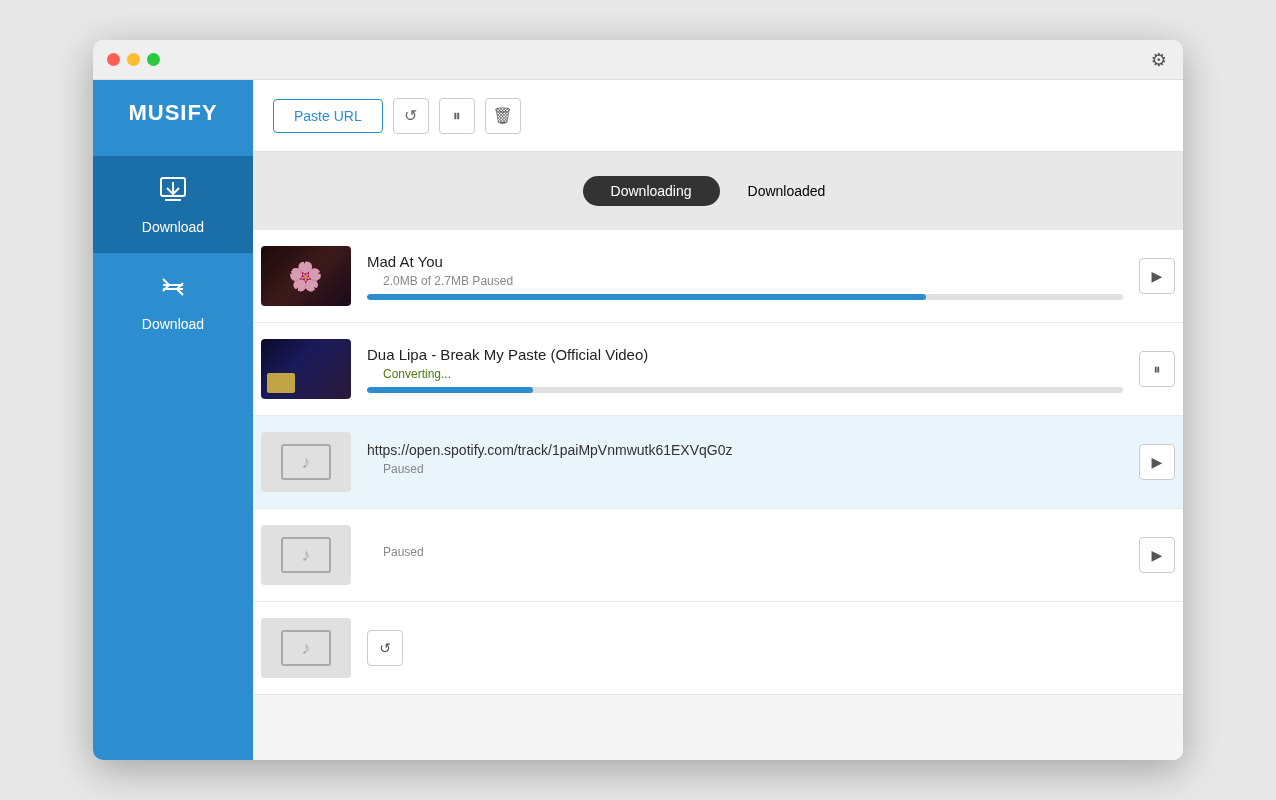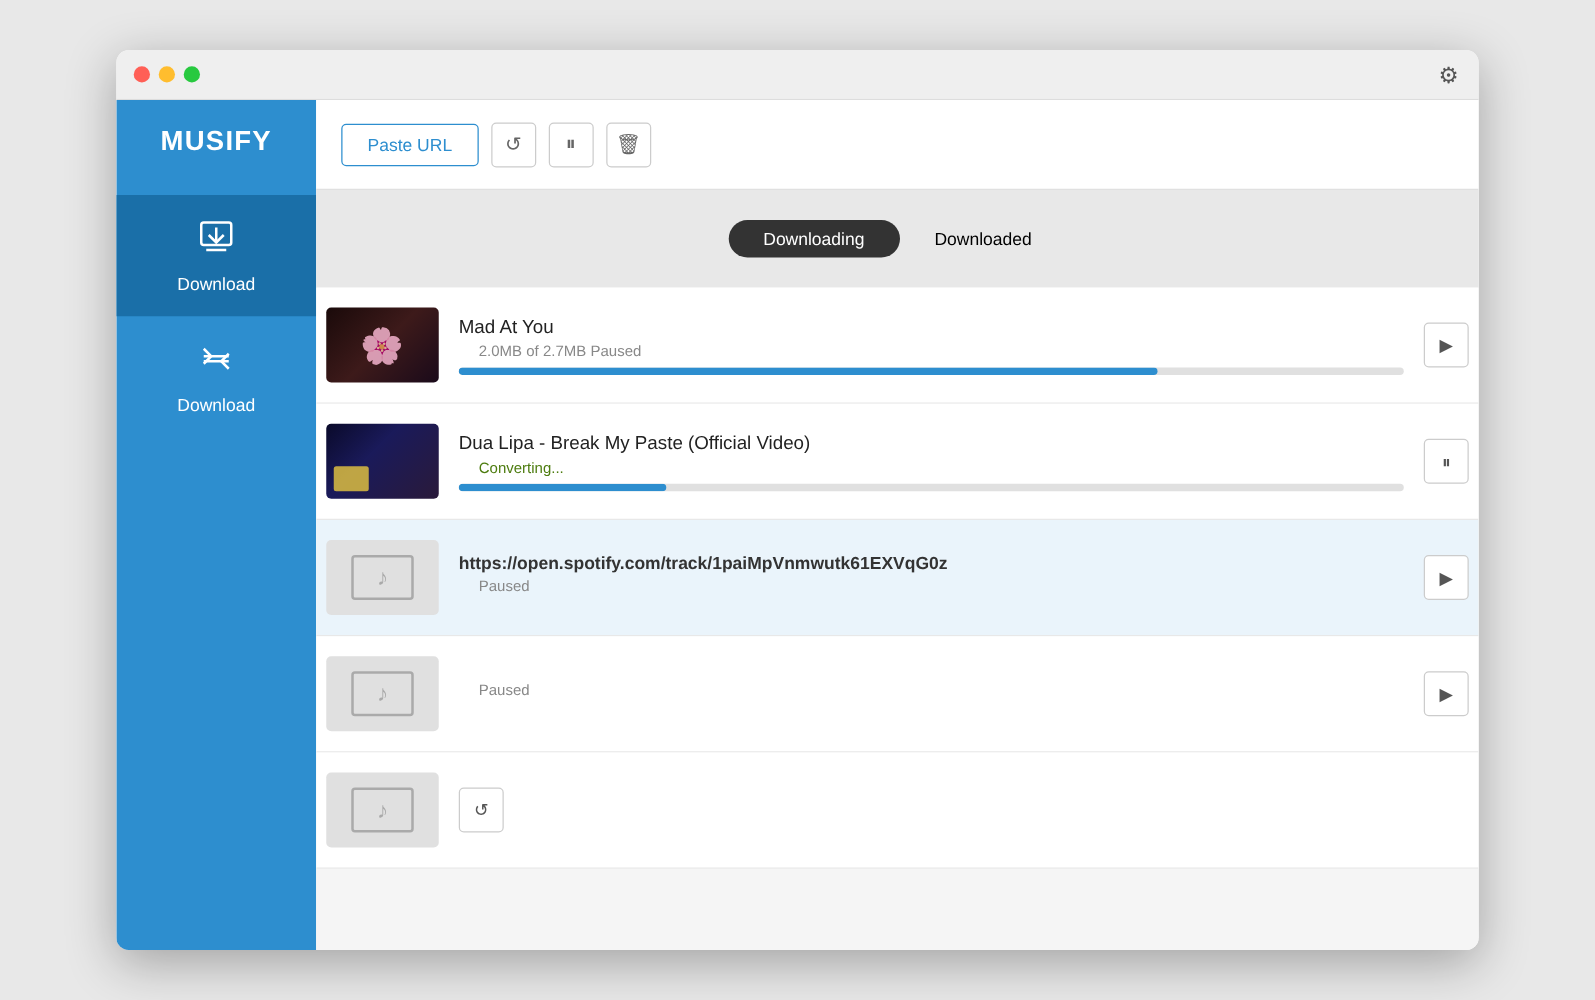--- a/index.html
+++ b/index.html
@@ -249,21 +249,21 @@
       font-size: 15px;
       color: #222;
       font-weight: 500;
       margin-bottom: 4px;
       white-space: nowrap;
       overflow: hidden;
       text-overflow: ellipsis;
     }
     .item-title.url {
       color: #333;
-      font-weight: 700;
+      font-weight: 400;
       font-size: 14px;
     }
     .item-status {
       font-size: 12px;
       color: #888;
       margin-bottom: 6px;
       margin-left: 16px;
     }
     .item-status.converting {
       color: #2d8ecf;

